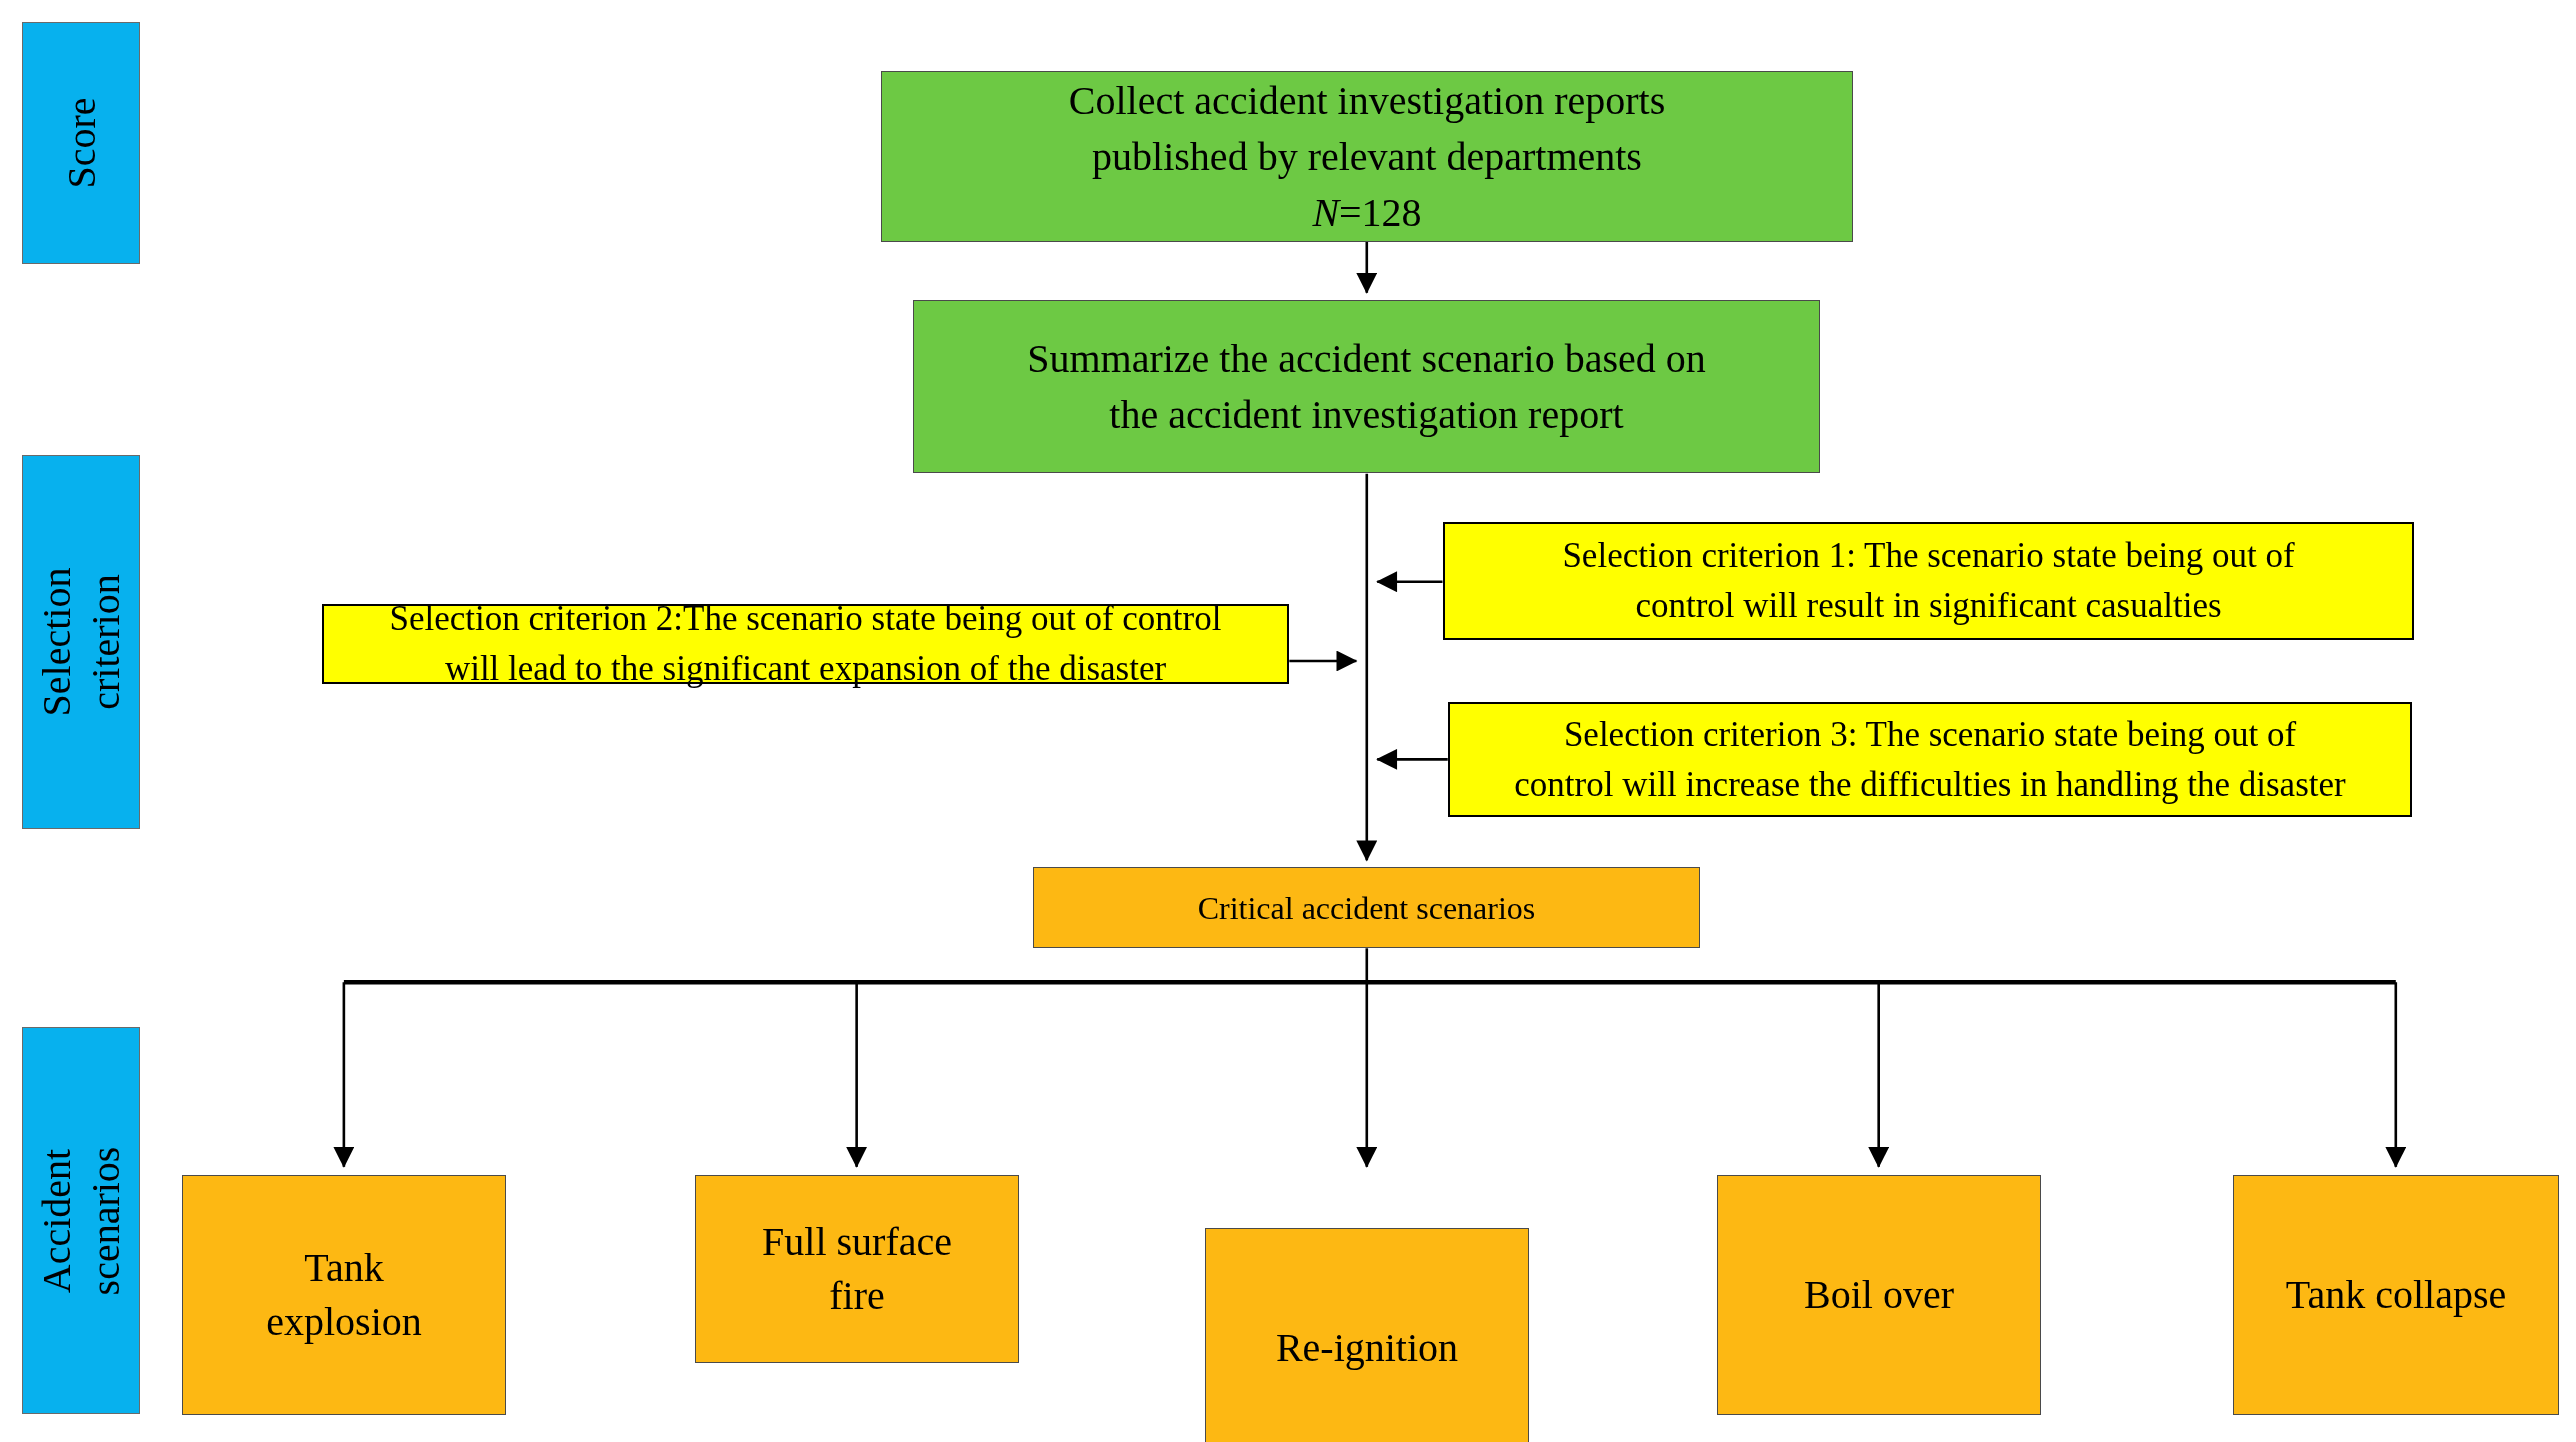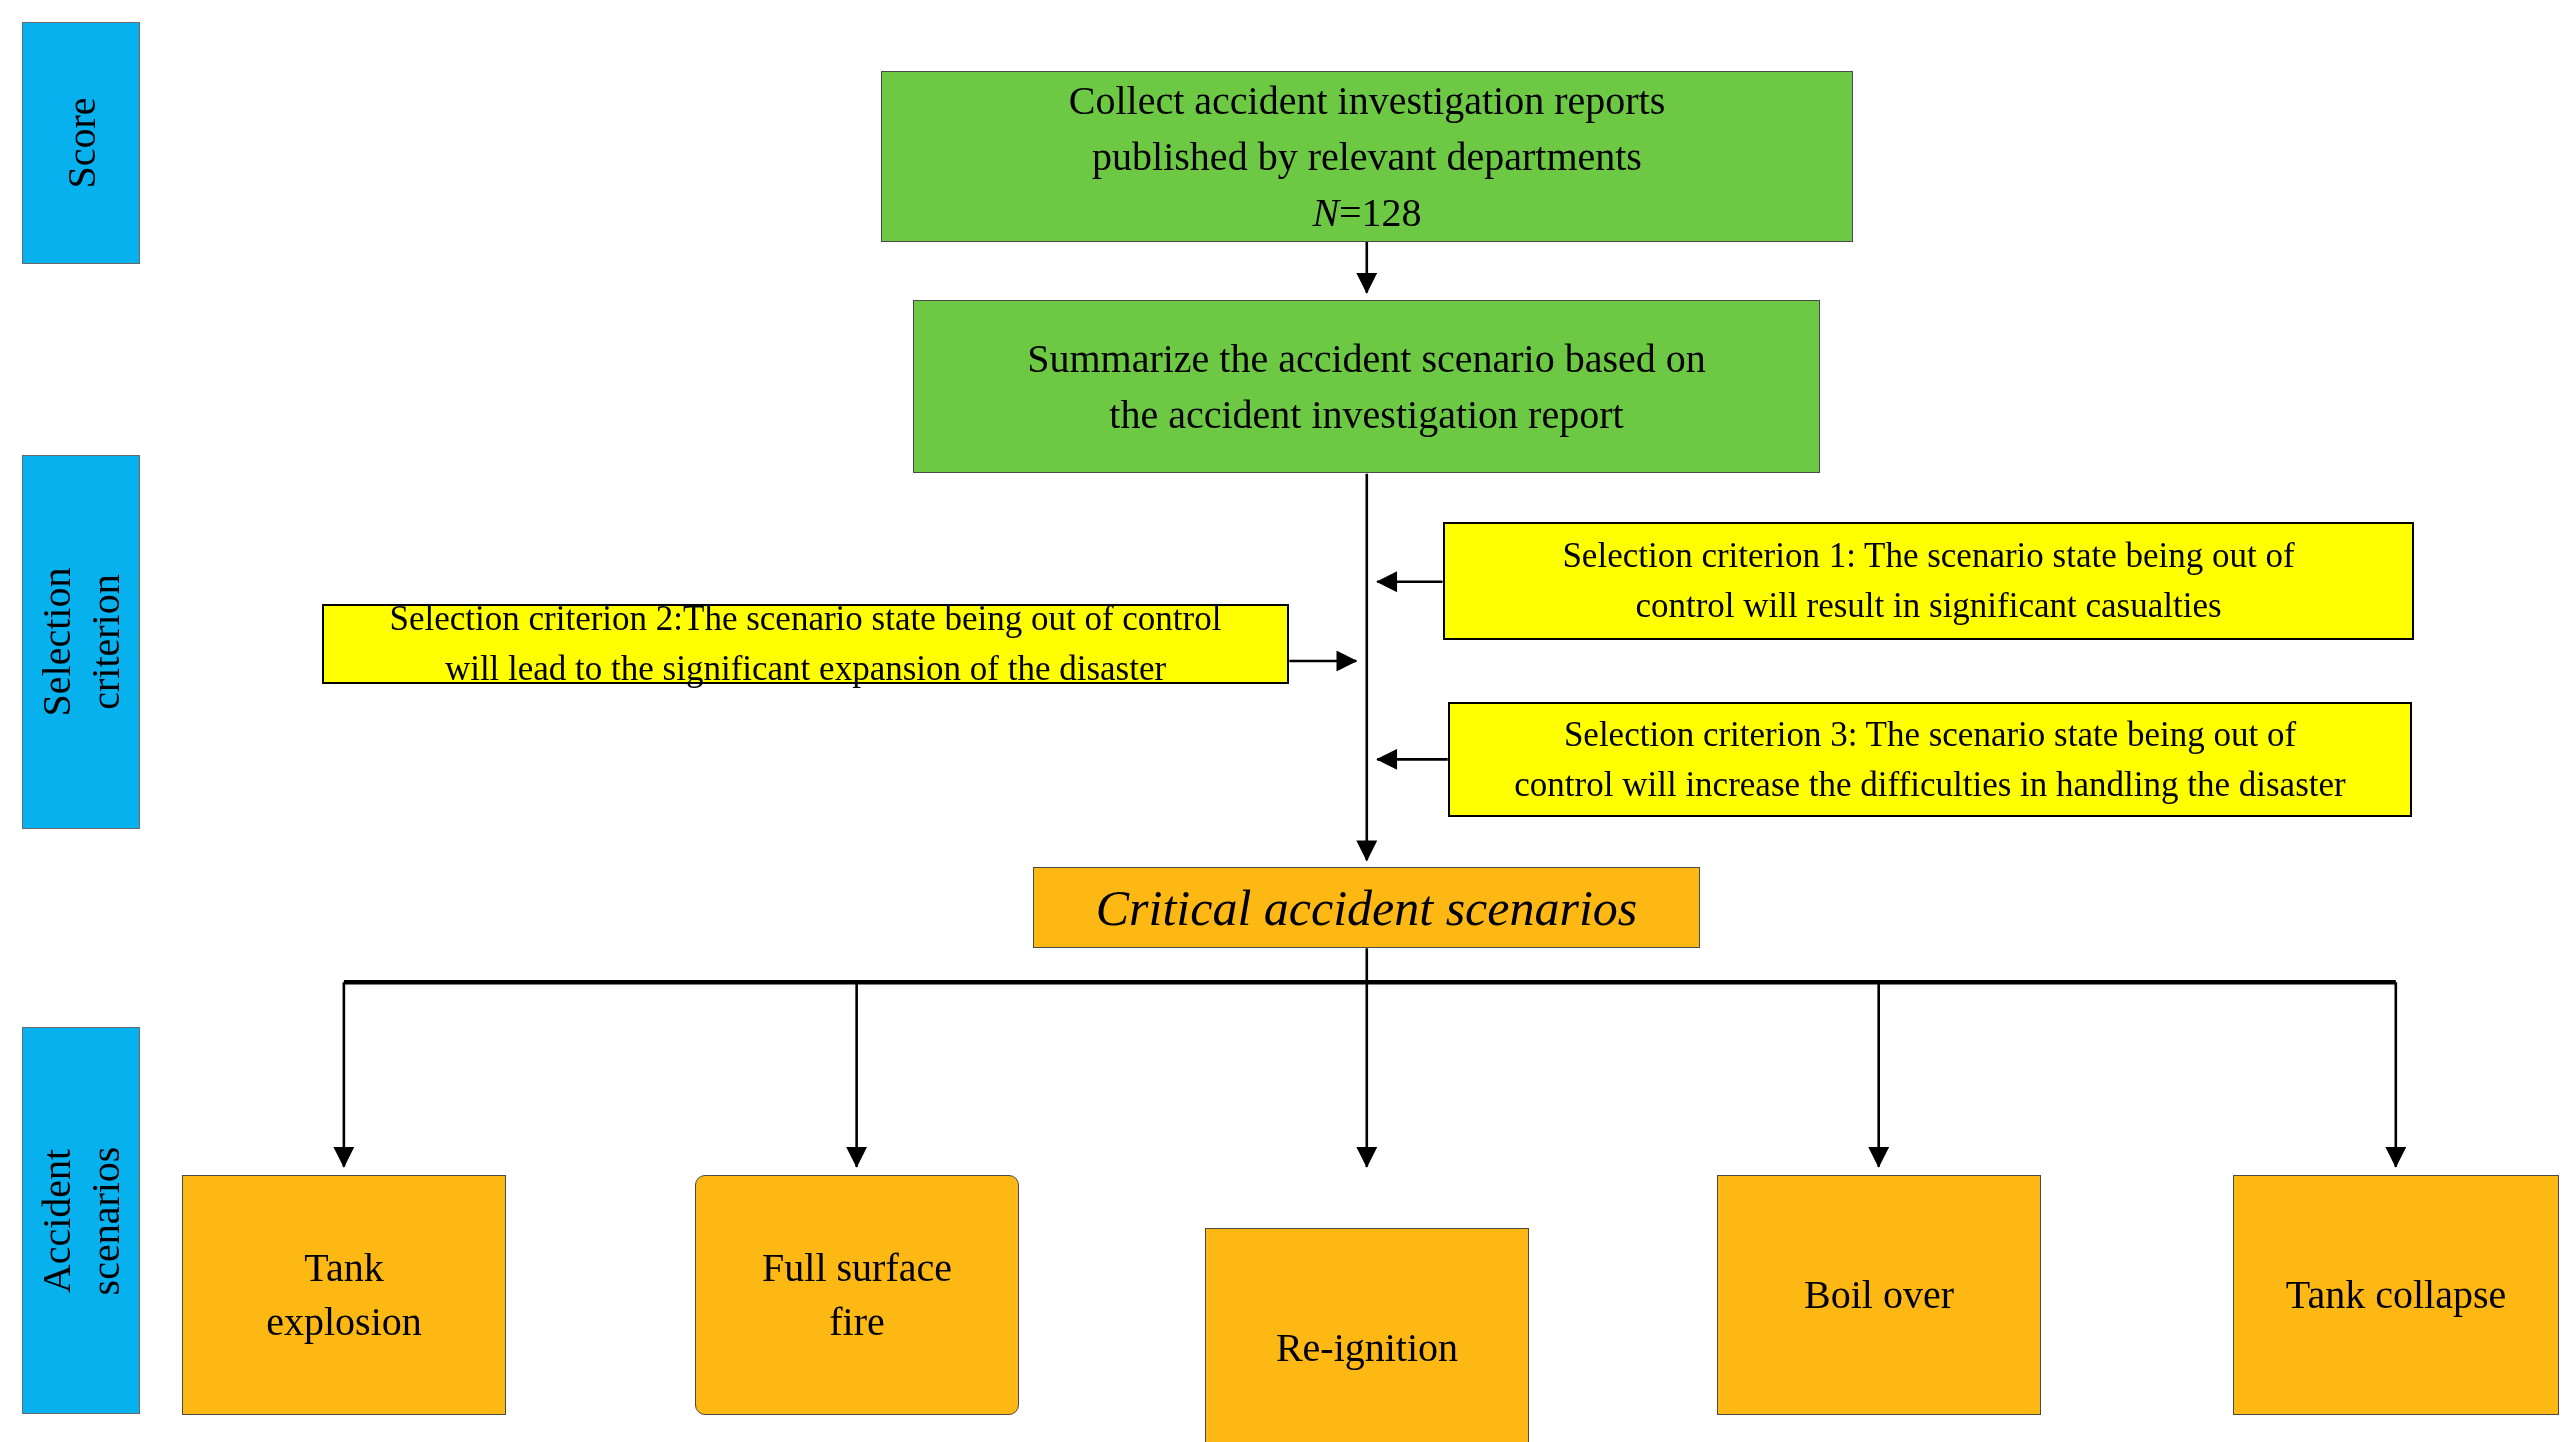--- a/index.html
+++ b/index.html
@@ -30,21 +30,21 @@
     font-size:35px;line-height:50px;
   }
   .scenario{      
     background:var(--scenario);
     border:1.7px solid #4a4a4a;
     font-size:40px;line-height:54px;
   }
   .critical{
     background:var(--scenario);
     border:1.7px solid #4a4a4a;
-    font-size:50px;line-height:50px;font-style:italic;
+    font-size:32px;line-height:50px;
   }
   .stage{         
     background:var(--stage);
     border:0.9px solid #6a6a6a;
   }
   .vlabel{
     position:absolute;top:50%;left:50%;
     transform:translate(-50%,-50%) rotate(-90deg);
     font-size:40px;line-height:49px;
     text-align:center;white-space:pre-line;
@@ -120,21 +120,21 @@
   </div>
 
   <div class="box critical" style="left:1033px;top:867px;width:667px;height:81px;">
     <div>Critical accident scenarios</div>
   </div>
 
   <div class="box scenario" style="left:182px;top:1175px;width:324px;height:240px;">
     <div>Tank
 explosion</div>
   </div>
-  <div class="box scenario" style="left:695px;top:1175px;width:324px;height:240px;border-radius:10px;">
+  <div class="box scenario" style="left:695px;top:1175px;width:324px;height:188px;">
     <div>Full surface
 fire</div>
   </div>
   <div class="box scenario" style="left:1205px;top:1228px;width:324px;height:240px;">
     <div>Re-ignition</div>
   </div>
   <div class="box scenario" style="left:1717px;top:1175px;width:324px;height:240px;">
     <div>Boil over</div>
   </div>
   <div class="box scenario" style="left:2233px;top:1175px;width:326px;height:240px;">

